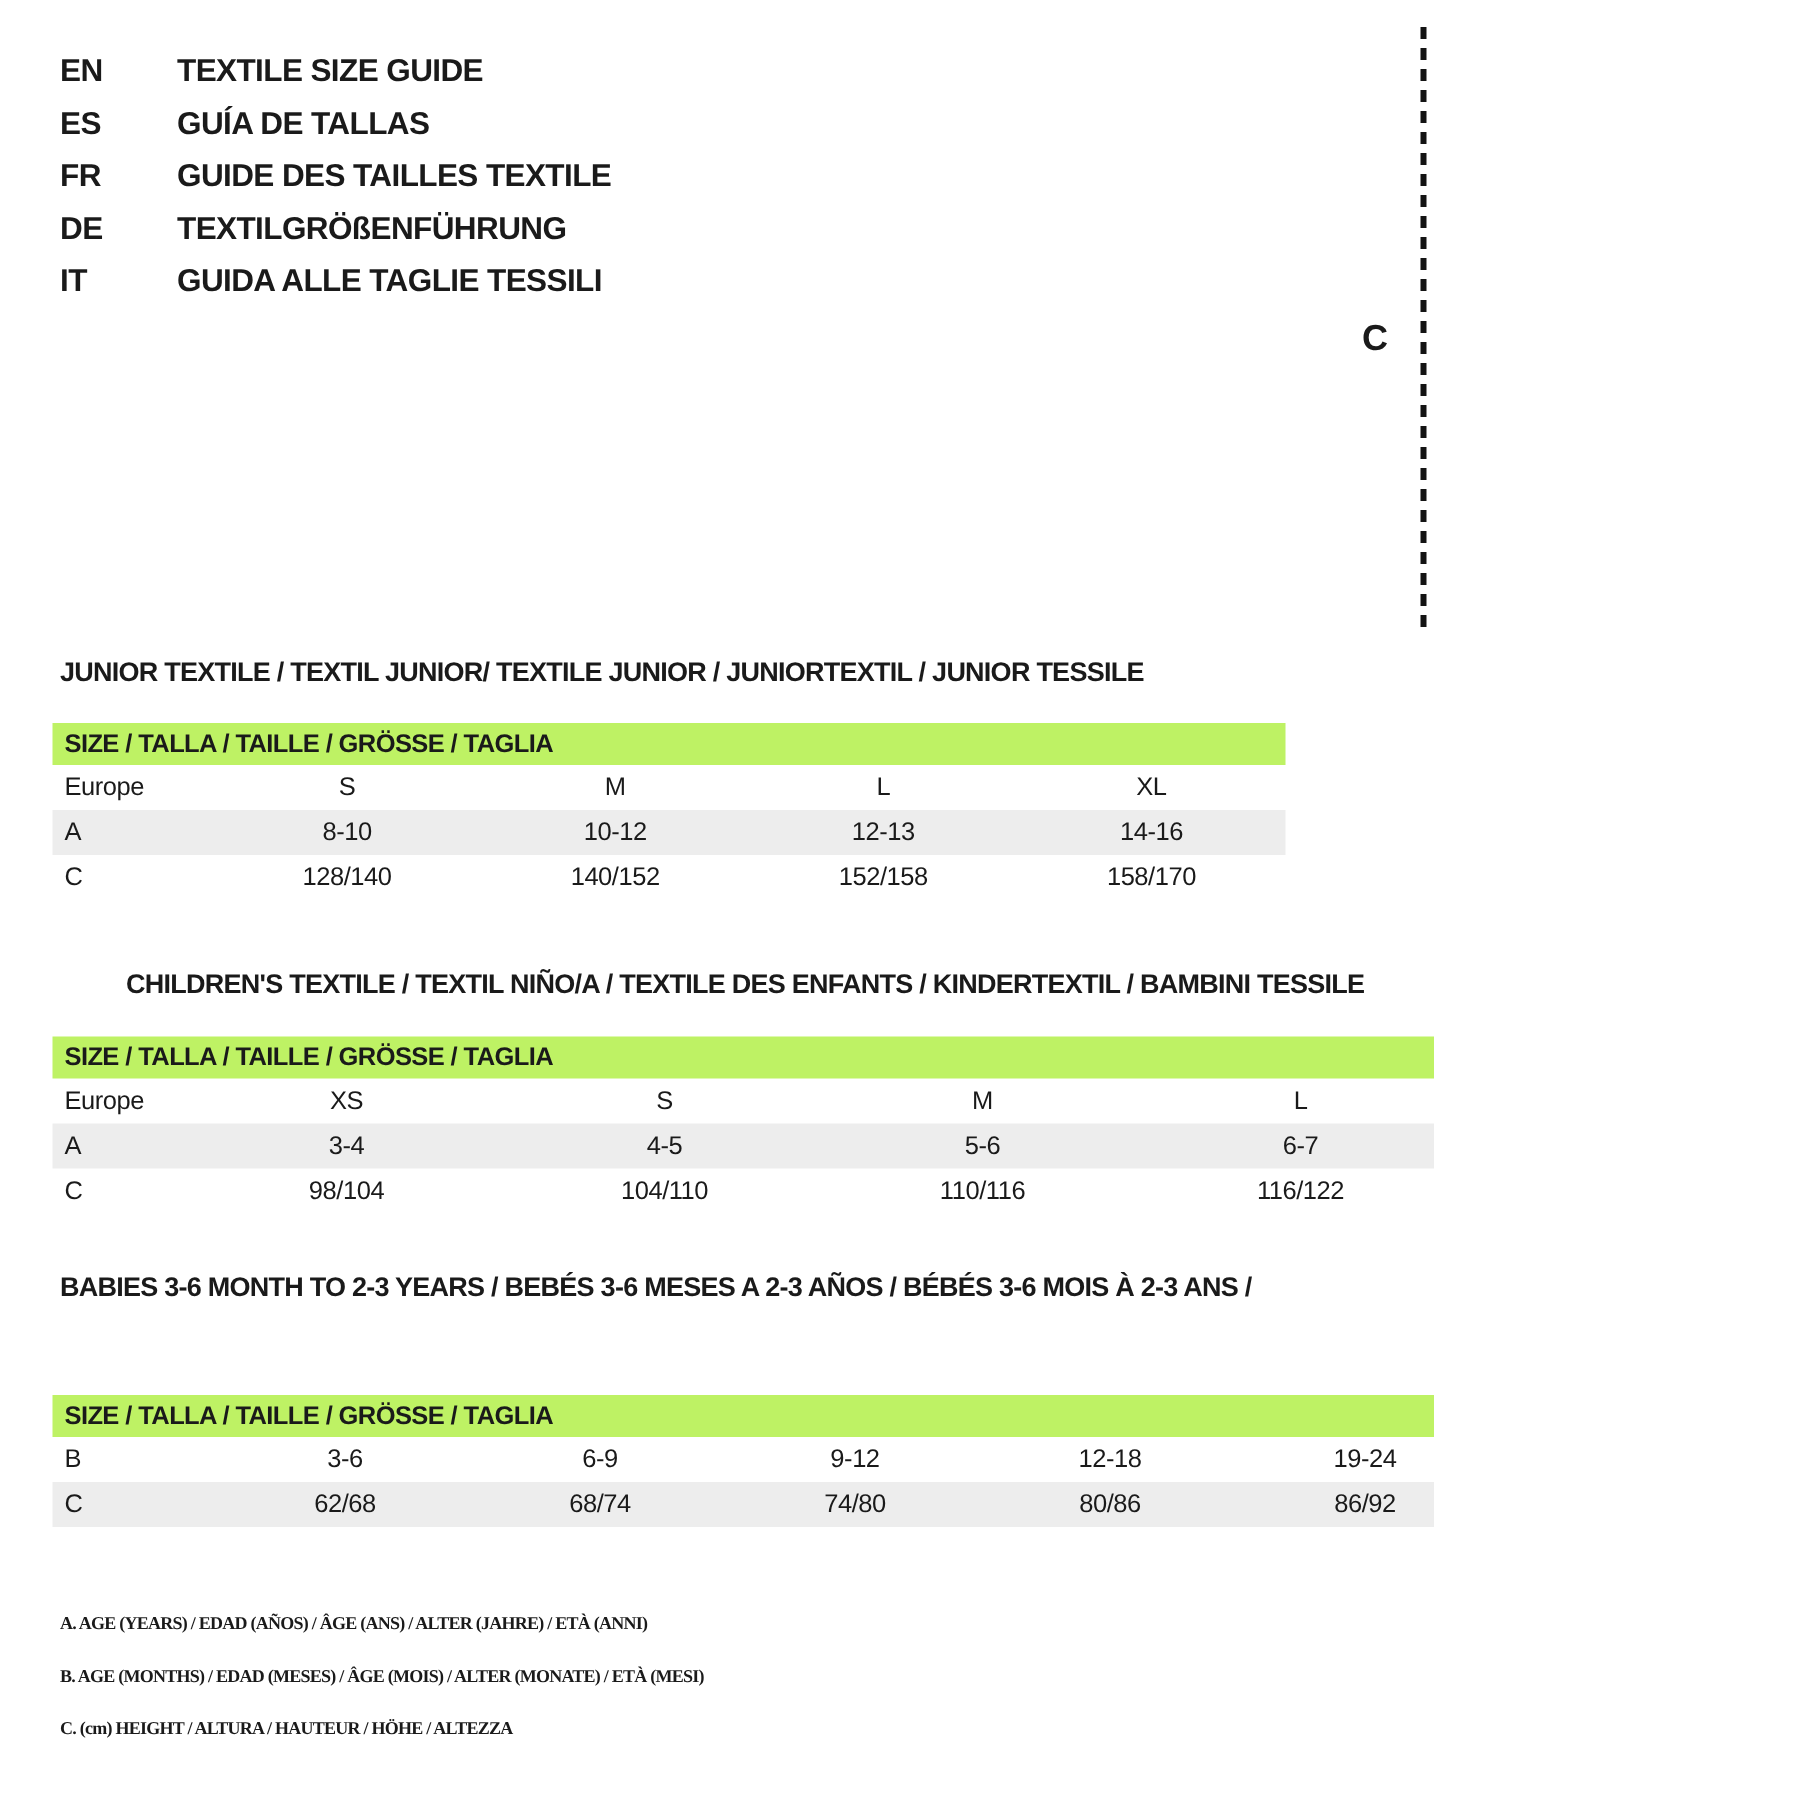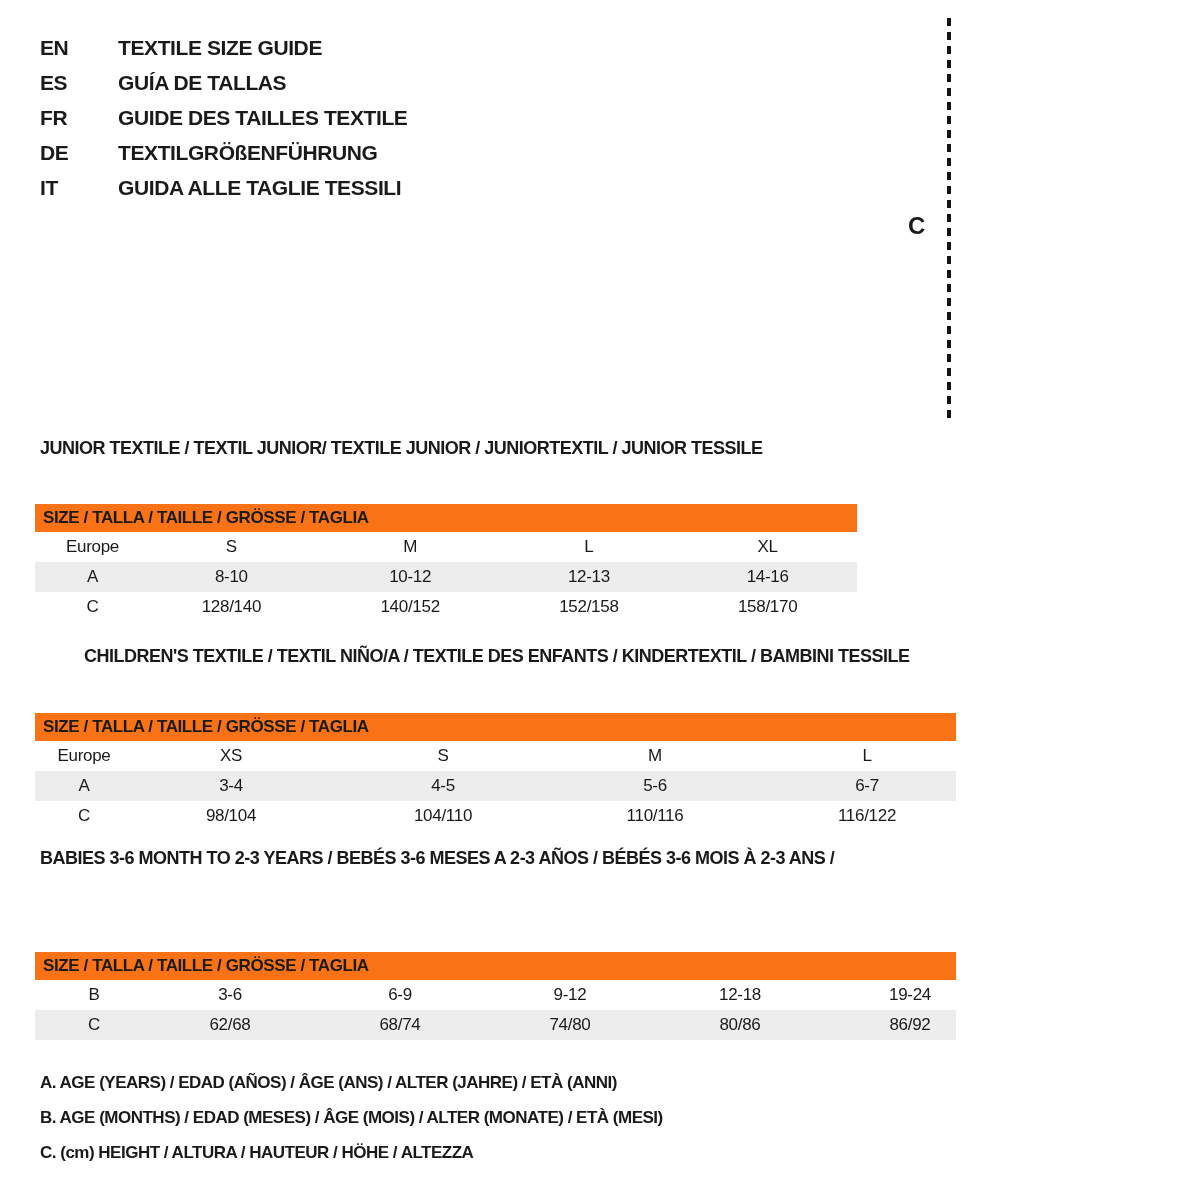--- a/index.html
+++ b/index.html
@@ -57,62 +57,62 @@
     left: 40px;
     font-size: 18px;
     font-weight: 700;
     letter-spacing: -0.5px;
     white-space: nowrap;
     line-height: 32px;
   }
   .size-table { position: absolute; left: 35px; }
   .size-bar {
     height: 28px;
-    background: #f97316;
+    background: #bef264;
     display: flex;
     align-items: center;
     padding-left: 8px;
     font-size: 17px;
     font-weight: 700;
     letter-spacing: -0.4px;
-    margin-top: 22px;
   }
   .t-row {
     display: flex;
     height: 30px;
     align-items: center;
     font-size: 17px;
     letter-spacing: -0.3px;
   }
   .t-row.shaded { background: #ededed; }
-  .t-label { padding-left: 8px; flex: 0 0 auto; text-align: center; }
+  .t-label { padding-left: 8px; flex: 0 0 auto; }
   .table-junior   .t-label { width: 107px; }
   .table-children .t-label { width: 90px;  }
   .table-babies   .t-label { width: 110px; }
   .t-cell { flex: 1 1 0; text-align: center; }
 
   .table-junior   { width: 822px;  top: 482px; }
   .table-children { width: 1150px; top: 691px; }
   .table-babies   { width: 1130px; top: 930px; }
 
   .heading-junior   { top: 432px; }
   .heading-children { top: 640px; margin-left: 44px; }
   .heading-babies   { top: 842px; }
 
   
   .legend {
     position: absolute;
     left: 40px; top: 1065px;
   }
   .legend-line {
-    font-size: 17px;
+    font-size: 12px;
     font-weight: 700;
     letter-spacing: -0.5px;
     line-height: 35px;
     white-space: nowrap;
+    font-family: Liberation Serif, serif;
   }
 </style>
 </head>
 <body>
 
 <div class="canvas">
 
   <div class="lang-block">
     <div class="lang-row">
       <span class="lang-code">EN</span>

